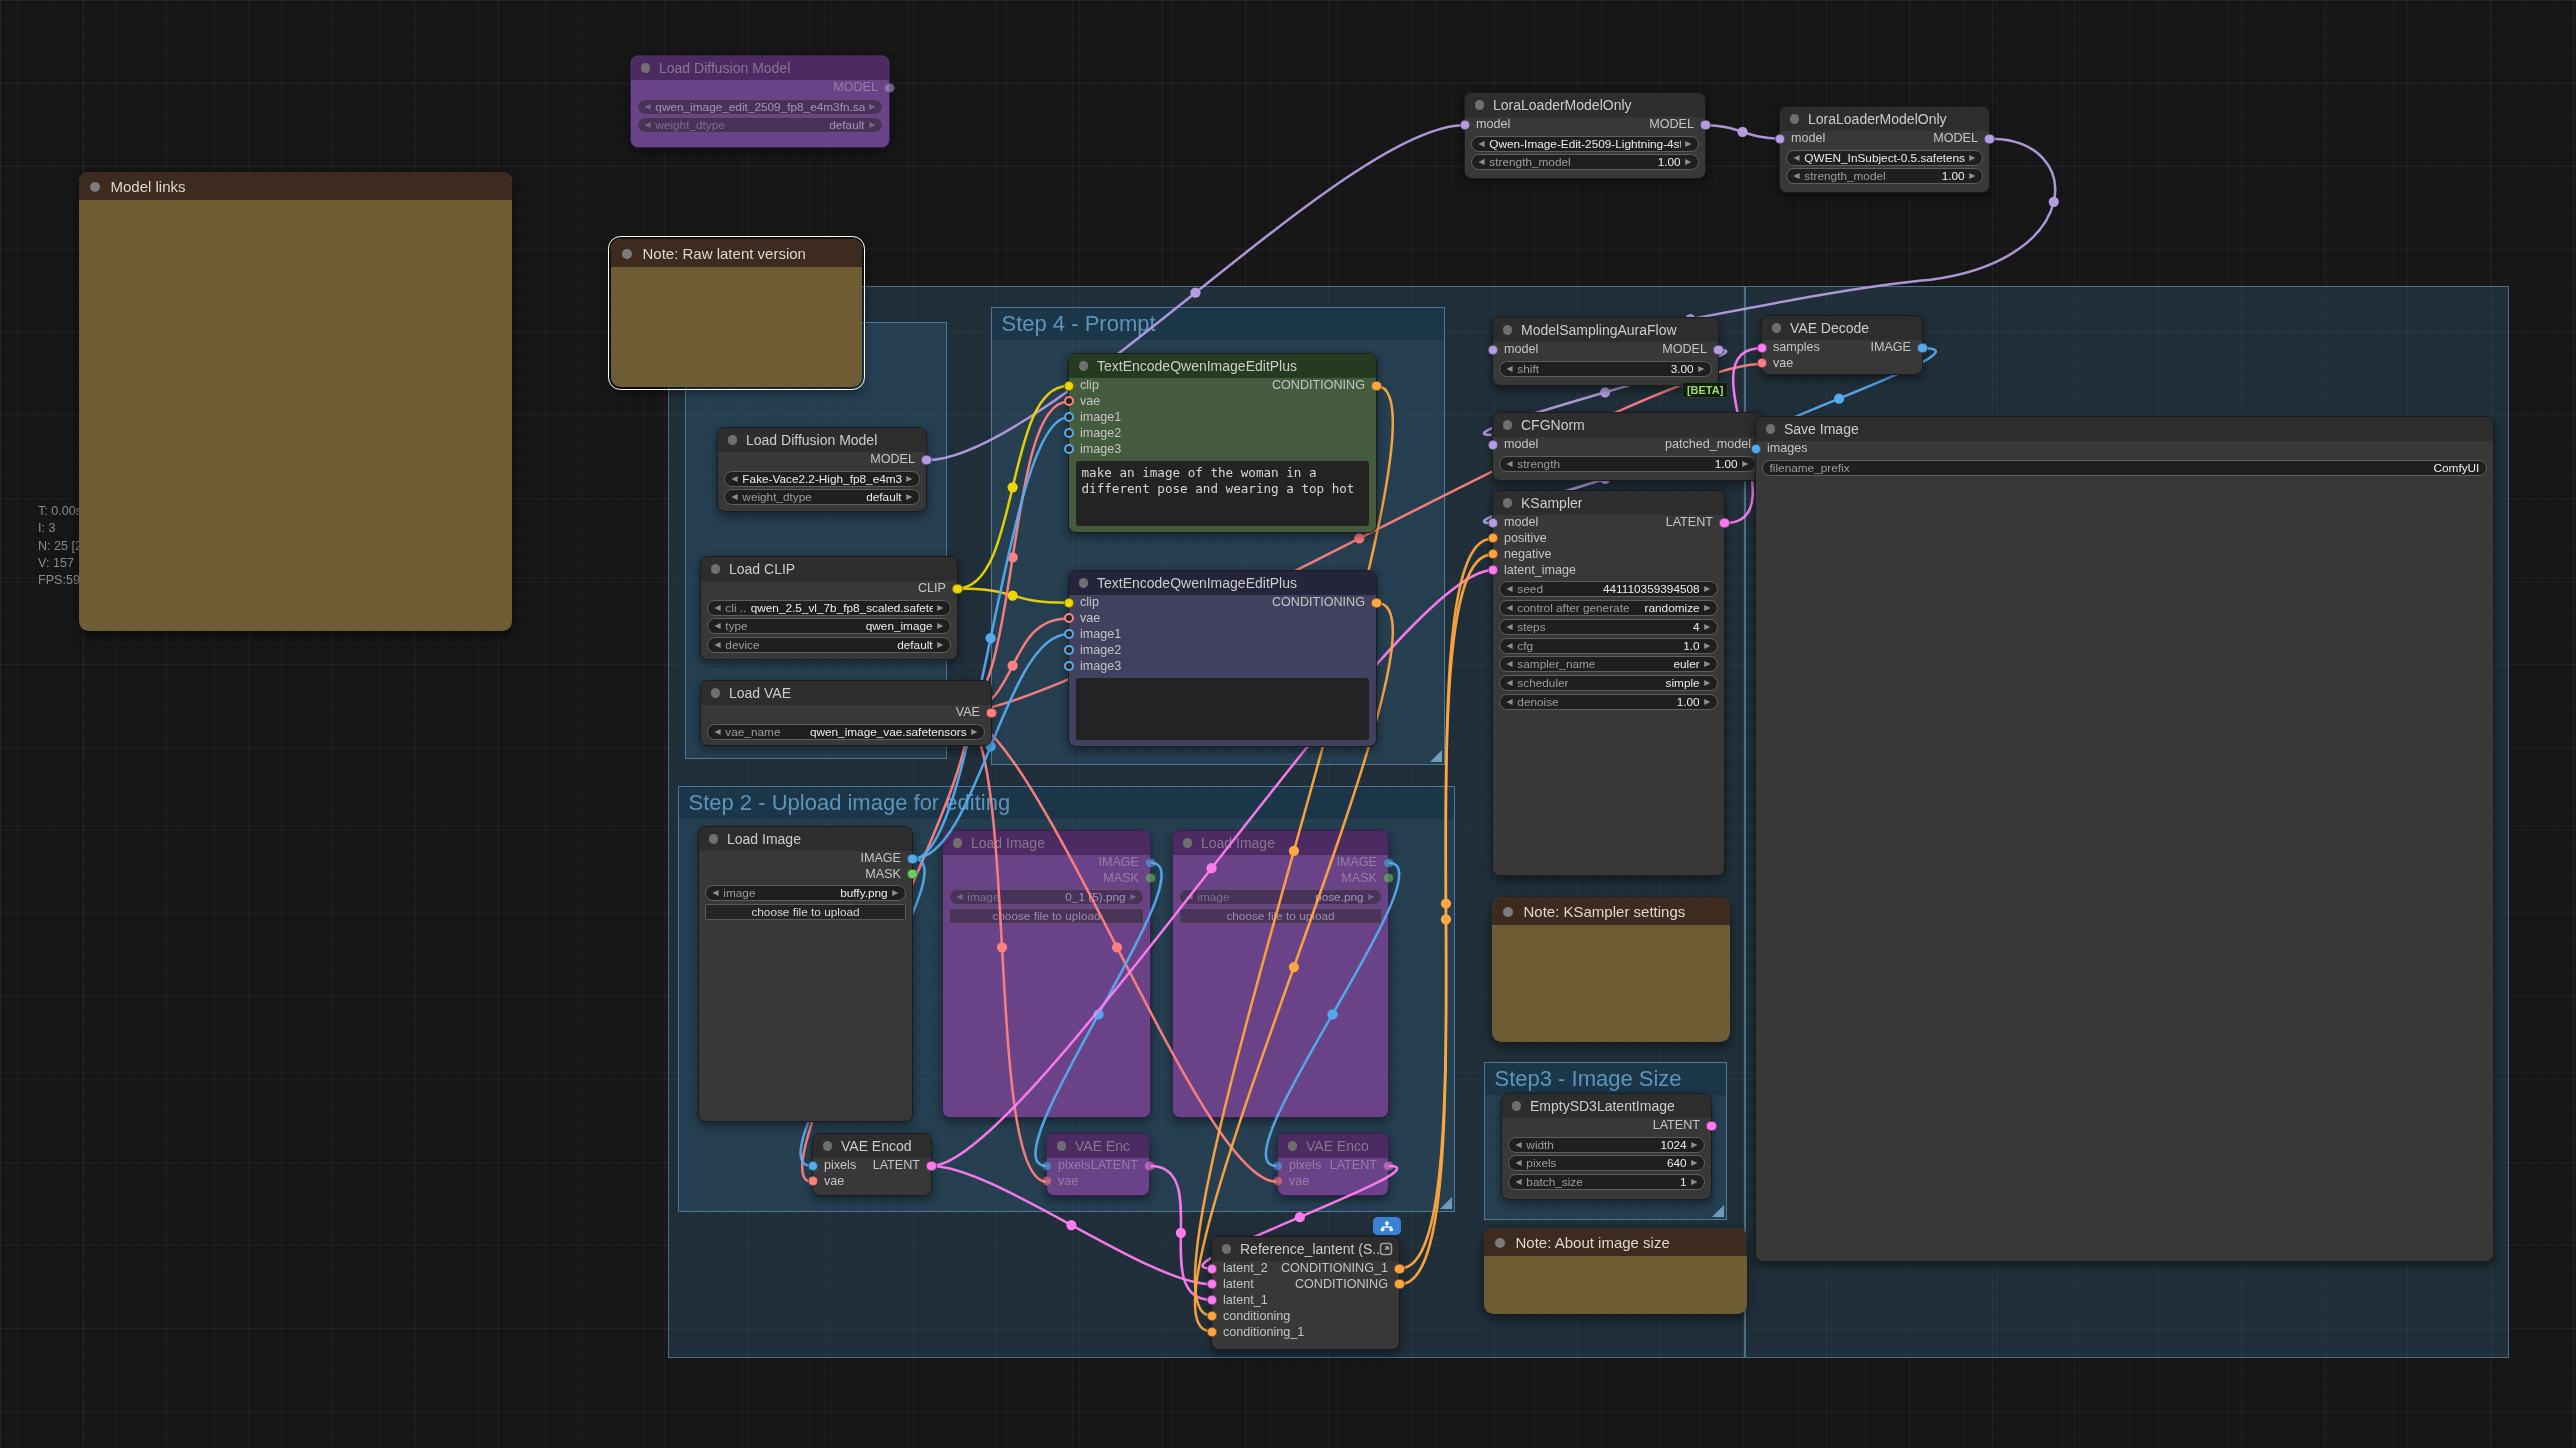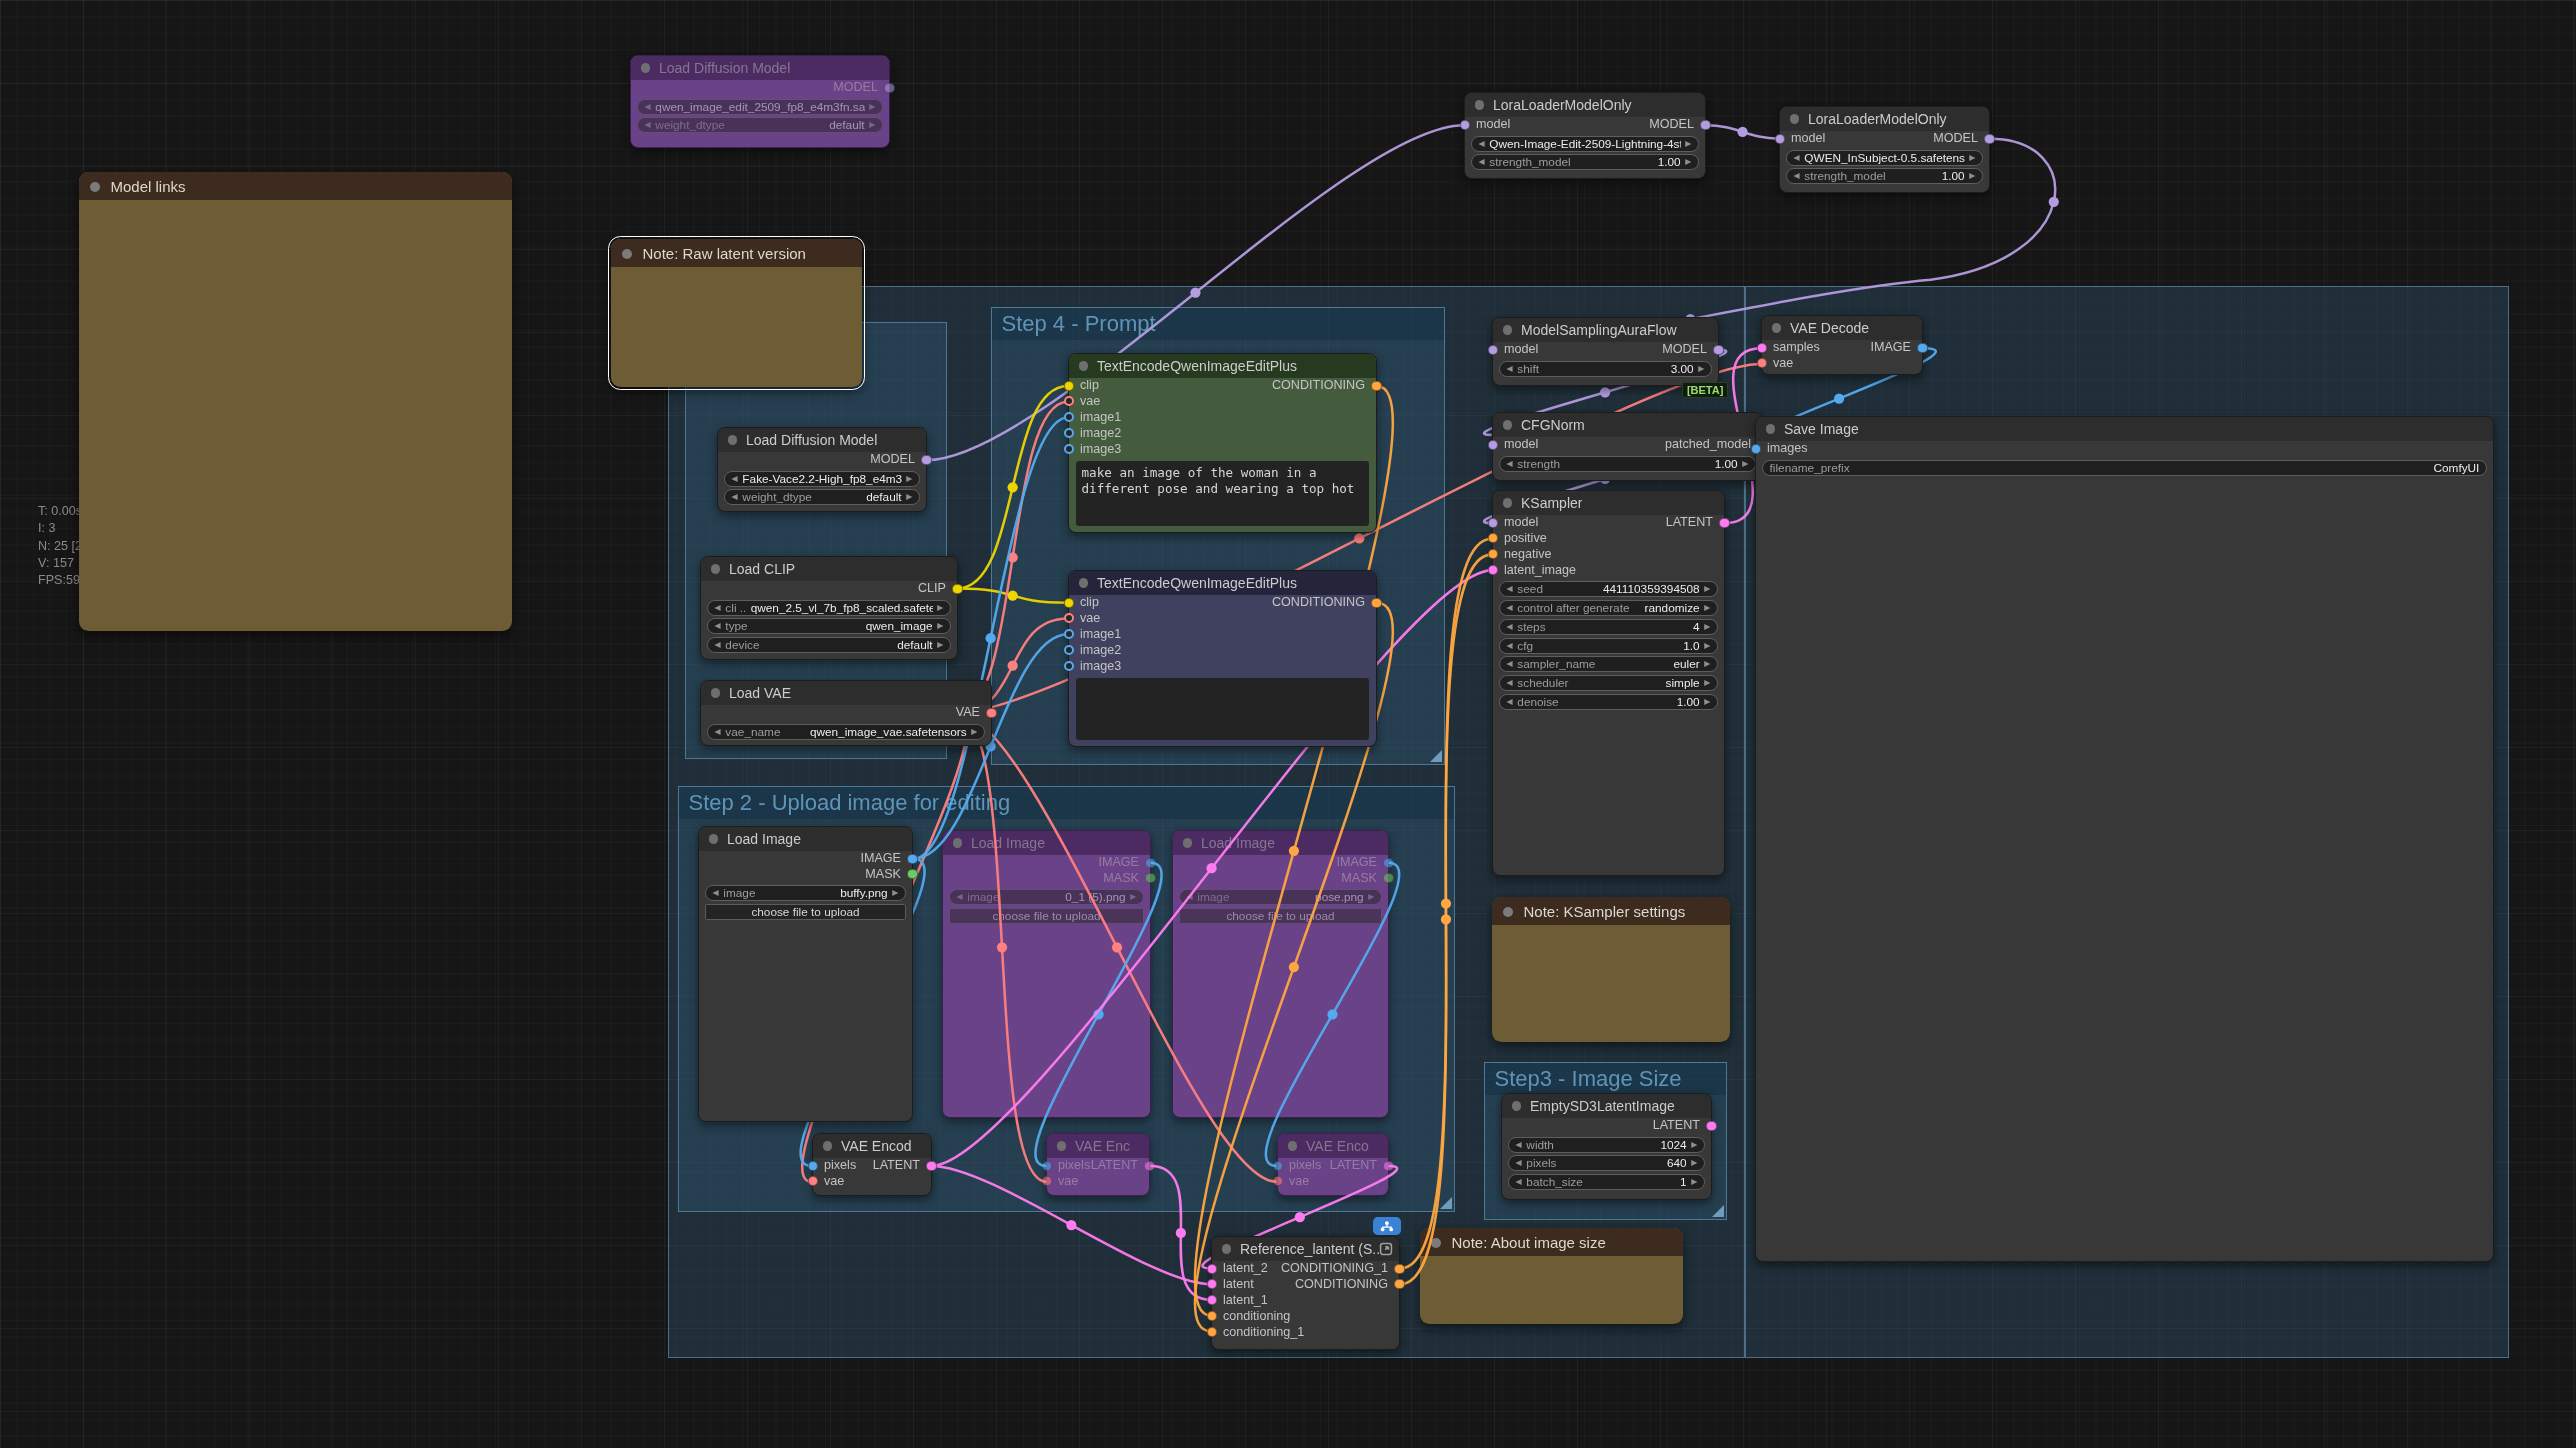--- a/index.html
+++ b/index.html
@@ -204,21 +204,21 @@
           <div class="tdot"></div>
           <div class="note-title">Model links</div>
         </div>
       </div>
       <div class="note" style="left: 1492px; top: 897px; width: 238px; height: 145px;">
         <div class="note-head">
           <div class="tdot"></div>
           <div class="note-title">Note: KSampler settings</div>
         </div>
       </div>
-      <div class="note" style="left: 1420px; top: 1228px; width: 263px; height: 96px;">
+      <div class="note" style="left: 1484px; top: 1228px; width: 263px; height: 86px;">
         <div class="note-head">
           <div class="tdot"></div>
           <div class="note-title">Note: About image size</div>
         </div>
       </div>
     </div>
   <svg id="wires" width="2576" height="1448" viewBox="0 0 3269 1838">
       <path d="M 1176 584 C 1326 584, 1708 159, 1858 159" fill="none" stroke="#b49ce0" stroke-width="3.2" stroke-opacity="0.95"></path>
       <circle cx="1517" cy="371.5" r="6.5" fill="#b49ce0"></circle>
       <path d="M 2165 159 C 2205 159, 2218 176, 2258 176" fill="none" stroke="#b49ce0" stroke-width="3.2" stroke-opacity="0.95"></path>

